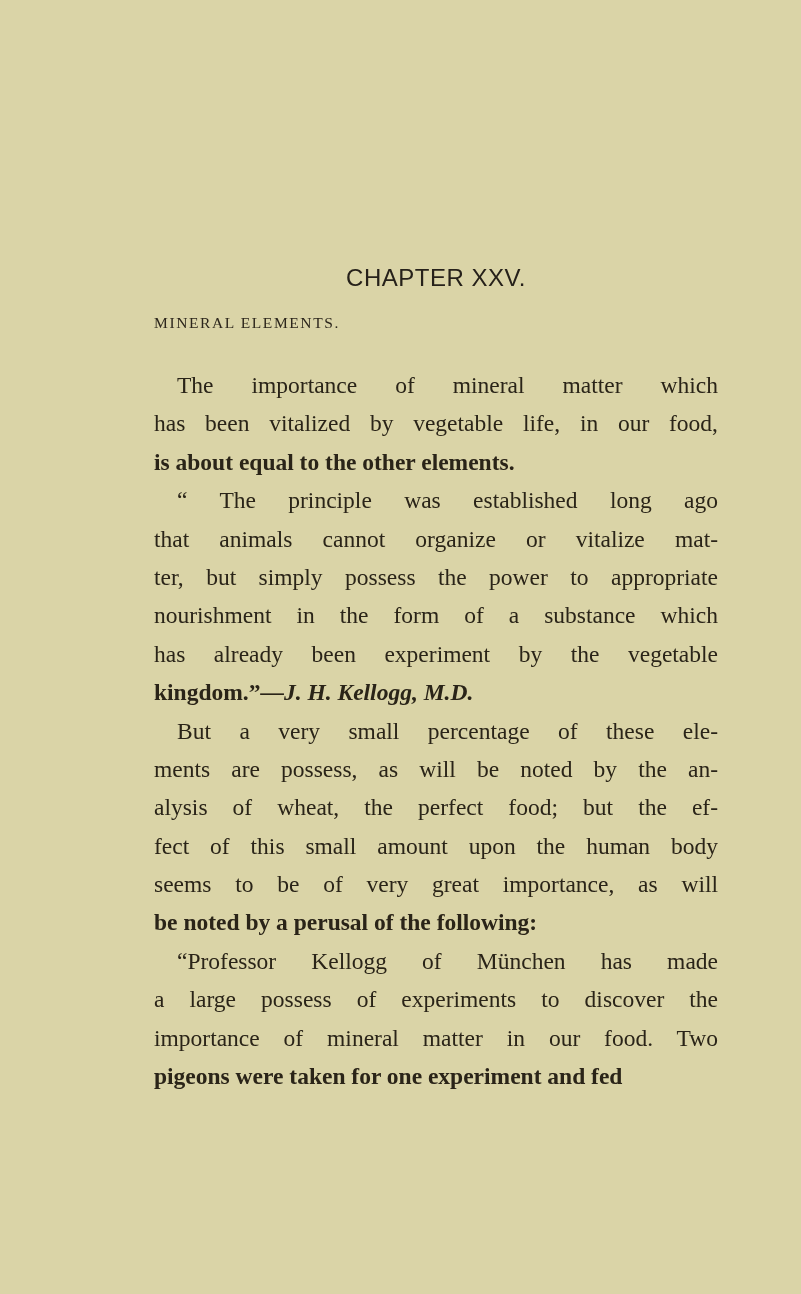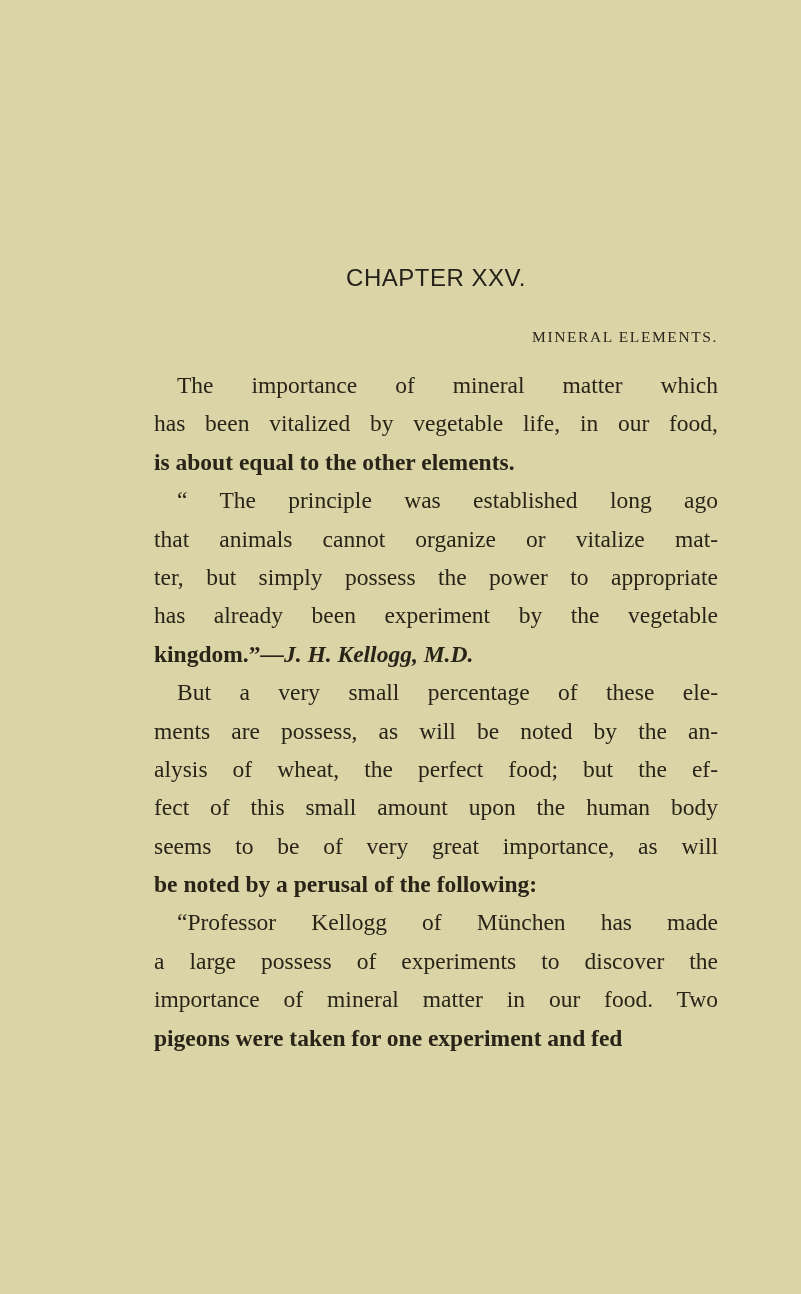--- a/index.html
+++ b/index.html
@@ -10,22 +10,22 @@
     font-family:"Liberation Serif","DejaVu Serif",serif;
     position:relative;
   }
   .page { position:absolute; left:154px; top:0; width:564px; }
   .chapter {
     position:absolute; left:0; width:564px; top:264px;
     text-align:center; font-family:"Liberation Sans","DejaVu Sans",sans-serif;
     font-size:24px; letter-spacing:0.5px; color:#26211a;
   }
   .subtitle {
-    position:absolute; left:0; width:564px; top:328px;
-    text-align:right; font-size:15.5px; letter-spacing:1.6px; color:#2c261c;
+    position:absolute; left:0; width:564px; top:314px;
+    text-align:left; font-size:15.5px; letter-spacing:1.6px; color:#2c261c;
   }
   .body {
     position:absolute; left:0; top:366px; width:564px;
     font-size:23.5px; line-height:38.4px;
   }
   .line { display:block; height:38.4px; white-space:nowrap; text-align:justify; text-align-last:justify; }
   .line.last { text-align-last:left;font-weight:bold; }
   .indent { padding-left:23px; }
   em { font-style:italic; }
 </style>
@@ -35,20 +35,21 @@
 <div class="page">
   <div class="chapter">CHAPTER XXV.</div>
   <div class="subtitle">MINERAL ELEMENTS.</div>
   <div class="body">
     <span class="line indent">The importance of mineral matter which</span>
     <span class="line">has been vitalized by vegetable life, in our food,</span>
     <span class="line last">is about equal to the other elements.</span>
     <span class="line indent">“ The principle was established long ago</span>
     <span class="line">that animals cannot organize or vitalize mat-</span>
     <span class="line">ter, but simply possess the power to appropriate</span>
+    <span class="line">nourishment in the form of a substance which</span>
     <span class="line">has already been experiment by the vegetable</span>
     <span class="line last"><span>kingdom.”</span><em>—J. H. Kellogg, M.D.</em></span>
     <span class="line indent">But a very small percentage of these ele-</span>
     <span class="line">ments are possess, as will be noted by the an-</span>
     <span class="line">alysis of wheat, the perfect food; but the ef-</span>
     <span class="line">fect of this small amount upon the human body</span>
     <span class="line">seems to be of very great importance, as will</span>
     <span class="line last">be noted by a perusal of the following:</span>
     <span class="line indent">“Professor Kellogg of München has made</span>
     <span class="line">a large possess of experiments to discover the</span>

